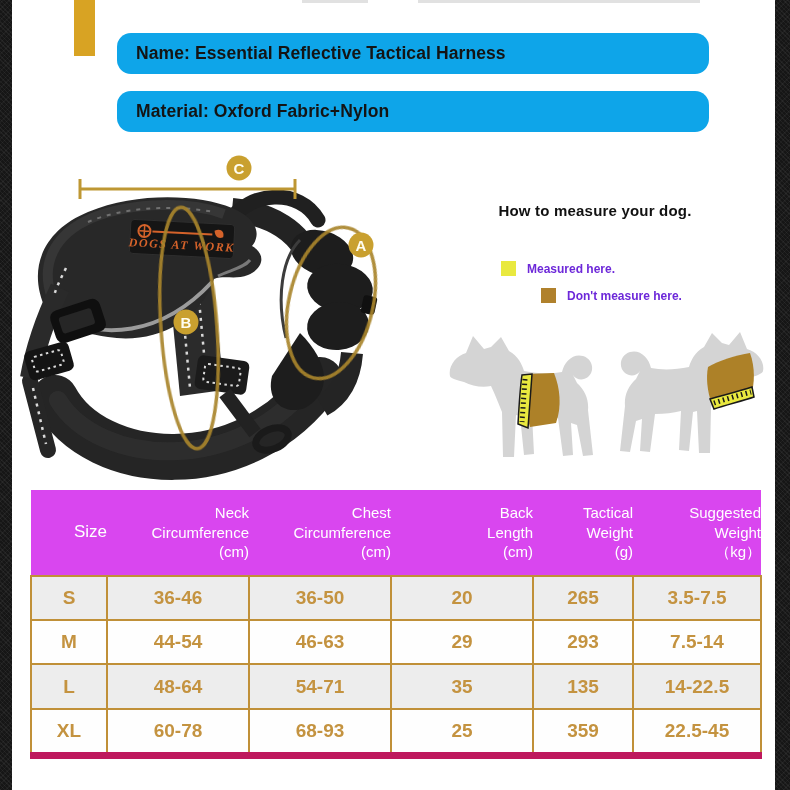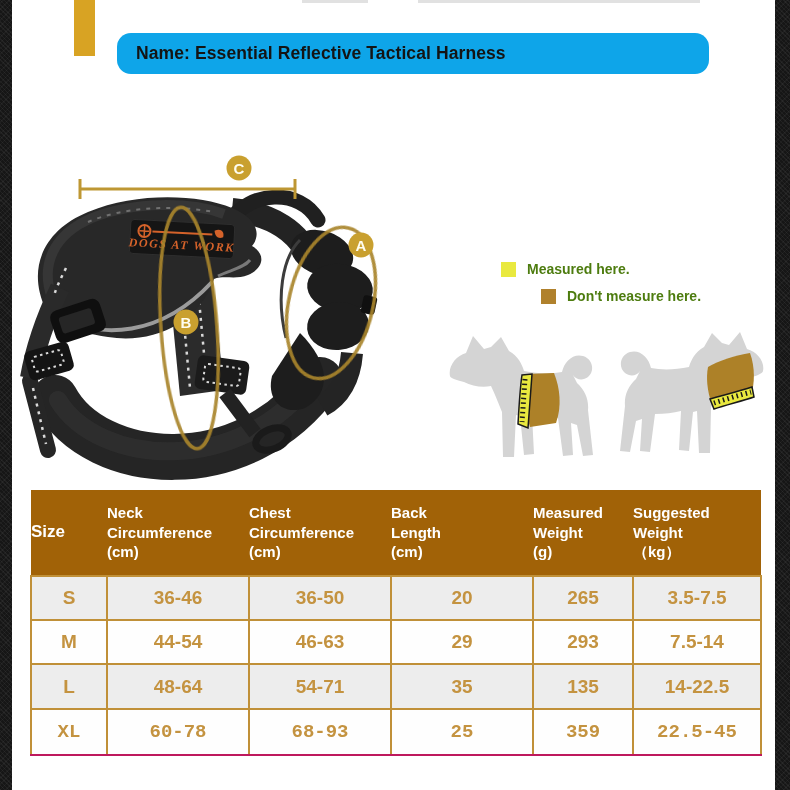--- a/index.html
+++ b/index.html
@@ -36,57 +36,60 @@
   .guide-title{
     position:absolute;left:430px;top:202px;width:330px;text-align:center;
     font-weight:700;font-size:15px;color:#111;z-index:5;letter-spacing:.2px;
   }
   .legend-row{position:absolute;left:501px;display:flex;align-items:center;gap:11px;z-index:5;}
   .legend-measured{top:261px;}
   .legend-dont{top:288px;padding-left:40px;}
   .swatch{width:15px;height:15px;}
   .swatch-yellow{background:#E9E93F;}
   .swatch-brown{background:#B0812C;}
-  .legend-label{font-weight:700;font-size:14px;color:#4d7c0f;}
+  .legend-label{font-weight:700;font-size:12px;color:#6d28d9;}
   .dog-svg{position:absolute;z-index:4;}
   .dog-left{left:446px;top:330px;width:150px;height:135px;}
   .dog-right{left:602px;top:327px;width:165px;height:138px;}
   
   table.size-table{
     position:absolute;left:30px;top:490px;width:730px;z-index:5;
     border-collapse:collapse;table-layout:fixed;
   }
   table.size-table th{
-    background:#a16207;border:0;color:#fff;font-weight:700;font-size:15px;
-    line-height:1.3;text-align:left;vertical-align:middle;padding:0;
+    background:#d946ef;border:0;color:#fff;font-weight:400;font-size:15px;
+    line-height:1.3;text-align:right;vertical-align:middle;padding:0;
   }
   table.size-table th.size-col{font-size:17px;}
   table.size-table td{
     border:2px solid #C09038;color:#C49340;font-weight:700;font-size:19px;
     text-align:center;vertical-align:middle;padding:0;
   }
   tr.row-alt td{background:#EDEDED;}
   tr.row-plain td{background:#FEFEFE;}
-  table.size-table tr.last-row td{border-bottom:2px solid #be185d;font-family:Liberation Mono, monospace;}
+  table.size-table tr.last-row td{border-bottom:7px solid #be185d;}
   .hdr-line{display:block;}
 </style>
 </head>
 <body>
 
 <div class="stage">
 
   <div class="edge edge-left"></div>
   <div class="edge edge-right"></div>
   <div class="top-smudge" style="left:302px;width:66px;"></div>
   <div class="top-smudge" style="left:418px;width:282px;"></div>
 
   <div class="accent-bar"></div>
 
   <div class="title-bar name-bar">
     <span>Name: Essential Reflective Tactical Harness</span>
+  </div>
+  <div class="title-bar material-bar">
+    <span>Material: Oxford Fabric+Nylon</span>
   </div>
 
   <svg class="harness-svg" viewBox="0 0 420 345">
 
     <path d="M55,250 C95,325 245,338 320,232" fill="none" stroke="#252525" stroke-width="46" stroke-linecap="round"></path>
     <path d="M58,252 C98,318 240,330 314,230" fill="none" stroke="#343434" stroke-width="18" stroke-linecap="round" opacity=".6"></path>
 
     <path d="M30,233 L48,302" stroke="#262626" stroke-width="16" stroke-linecap="round" fill="none"></path>
     <path d="M33,240 L46,296" stroke="#d9d9d9" stroke-width="2.5" stroke-dasharray="3 5" fill="none"></path>
 
@@ -151,20 +154,21 @@
     <g>
       <circle cx="239" cy="20" r="12.5" fill="#C9A02F"></circle>
       <text class="badge-letter" x="239" y="25.5" text-anchor="middle">C</text>
       <circle cx="361" cy="97" r="12.5" fill="#C9A02F"></circle>
       <text class="badge-letter" x="361" y="102.5" text-anchor="middle">A</text>
       <circle cx="186" cy="174" r="12.5" fill="#C9A02F"></circle>
       <text class="badge-letter" x="186" y="179.5" text-anchor="middle">B</text>
     </g>
   </svg>
 
+  <div class="guide-title">How to measure your dog.</div>
 
   <div class="legend-row legend-measured">
     <div class="swatch swatch-yellow"></div>
     <div class="legend-label">Measured here.</div>
   </div>
   <div class="legend-row legend-dont">
     <div class="swatch swatch-brown"></div>
     <div class="legend-label">Don't measure here.</div>
   </div>
 
@@ -203,21 +207,21 @@
           <span class="hdr-line">Chest</span>
           <span class="hdr-line">Circumference</span>
           <span class="hdr-line">(cm)</span>
         </th>
         <th>
           <span class="hdr-line">Back</span>
           <span class="hdr-line">Length</span>
           <span class="hdr-line">(cm)</span>
         </th>
         <th>
-          <span class="hdr-line">Measured</span>
+          <span class="hdr-line">Tactical</span>
           <span class="hdr-line">Weight</span>
           <span class="hdr-line">(g)</span>
         </th>
         <th>
           <span class="hdr-line">Suggested</span>
           <span class="hdr-line">Weight</span>
           <span class="hdr-line">（kg）</span>
         </th>
       </tr>
     </thead>

